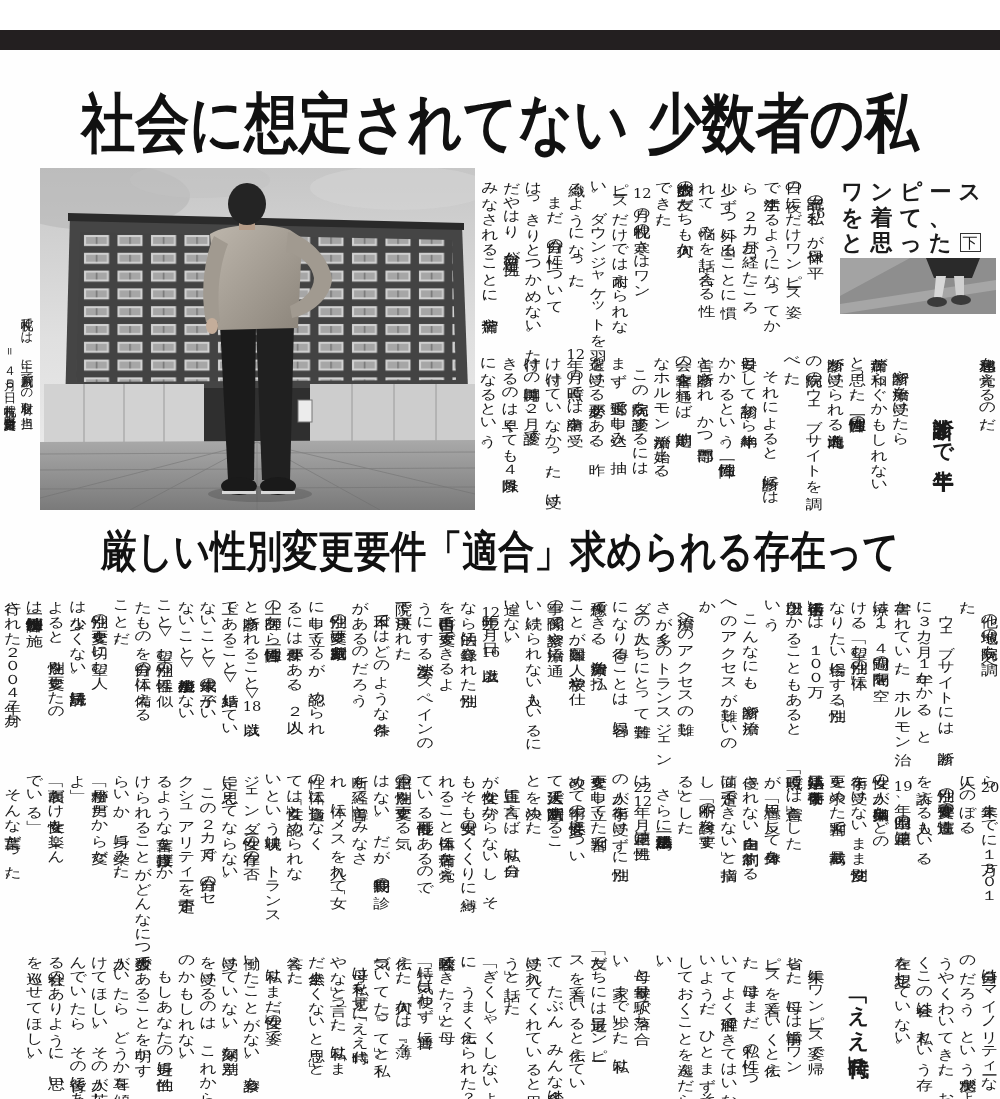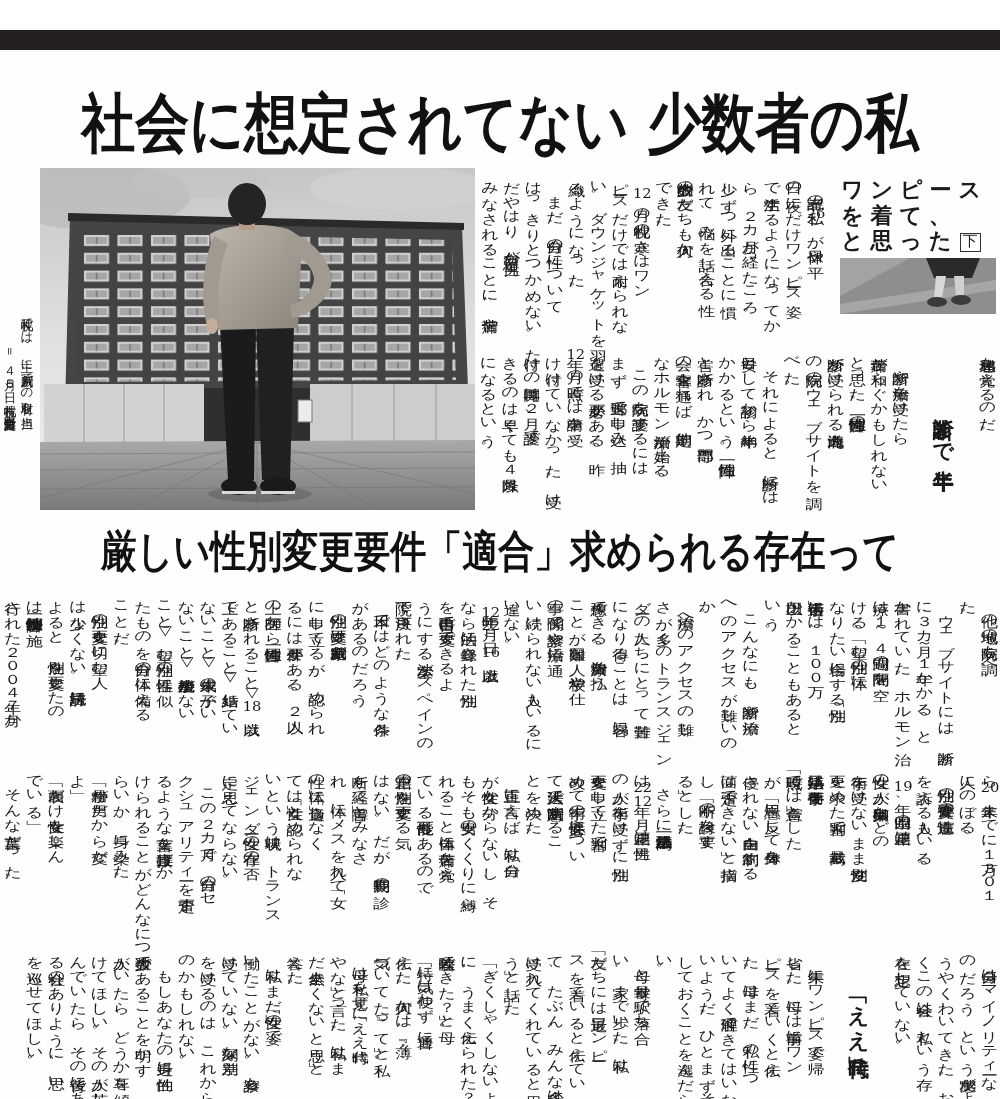--- a/index.html
+++ b/index.html
@@ -21,21 +21,21 @@
     writing-mode: vertical-rl; font-family: "DejaVu Sans", sans-serif;
     font-size: 12.5px; line-height: 17px; text-align: end; color: #1a1a1a;
   }
   .cap-line { white-space: nowrap; }
 
   .photo { position: absolute; left: 40px; top: 138px; width: 435px; height: 342px; overflow: hidden; background: #ddd; }
   .photo svg, .small-photo svg { display: block; }
 
   .series {
     position: absolute; left: 841px; top: 149px; width: 158px;
-    font-family: Liberation Mono, monospace; font-weight: bold;
+    font-family: Liberation Sans, sans-serif; font-weight: bold;
     font-size: 22px; line-height: 25.5px; letter-spacing: 7px; color: #1c1c1c; white-space: nowrap;
   }
   .series .part {
     display: inline-block; border: 1.5px solid #333; font-size: 15px; line-height: 17px;
     padding: 0 2px; letter-spacing: 0; margin-left: 1px; vertical-align: 2px; font-weight: normal;
   }
   .small-photo { position: absolute; left: 840px; top: 228px; width: 156px; height: 56px; overflow: hidden; }
 
   .tier {
     position: absolute; writing-mode: vertical-rl; height: 204px;

